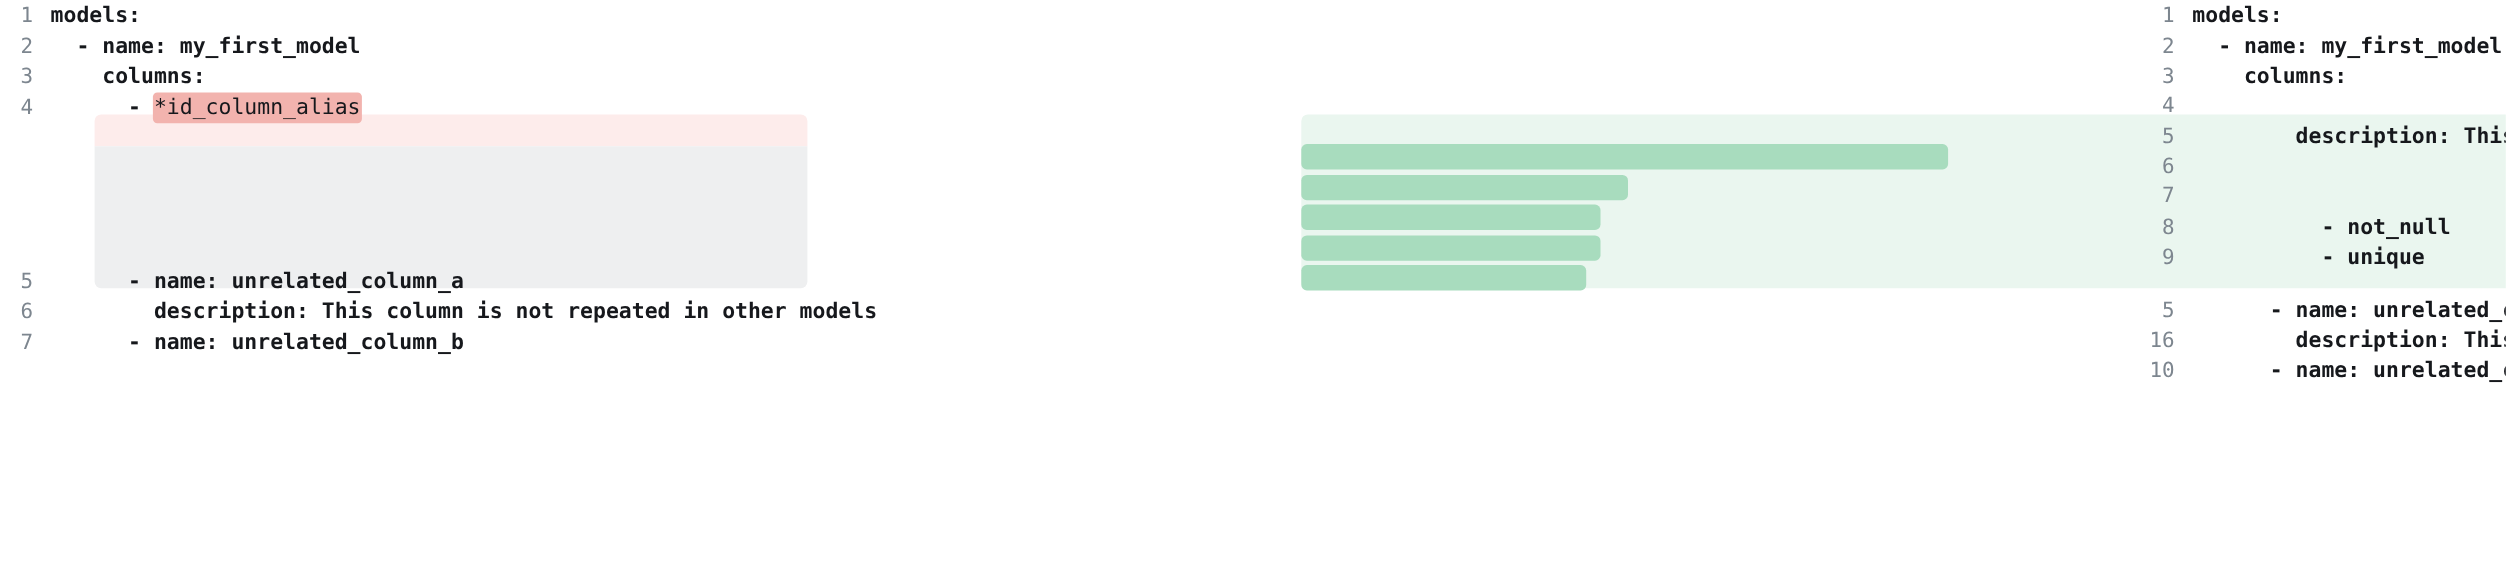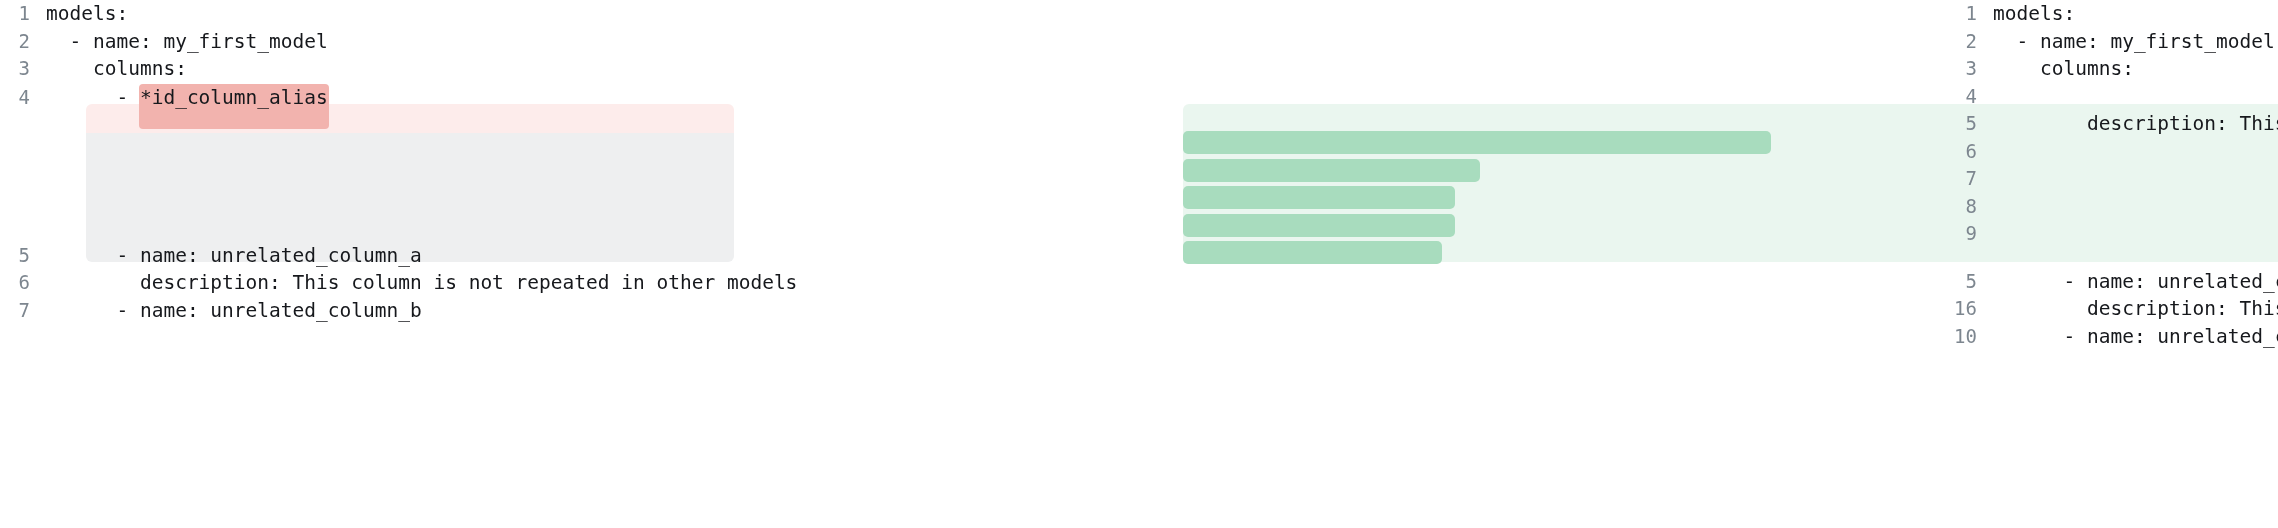--- a/index.html
+++ b/index.html
@@ -65,27 +65,27 @@
     font-size: 19px;
     user-select: none;
   }
   .pane-left .gutter  { width: 22px; margin-right: 16px; }
   .pane-right .gutter { width: 30px; margin-right: 16px; }
 
   .code {
     color: #16181c;
     position: relative;
   }
-  .seg { white-space: pre; }
+  .seg { white-space: pre; font-weight: bold; }
 
   
   .hl-del {
     background: #f2b3ae;
     border-radius: 4px;
-    padding: 2px 1px 20px 1px;
+    padding: 2px 1px 3px 1px;
     margin: 0 -1px;
   }
   .hl-add {
     background: #a8dcbe;
     border-radius: 4px;
     padding: 2px 1px 3px 1px;
     margin: 0 -1px;
   }
 
   
@@ -194,24 +194,26 @@
       <div class="line">
         <span class="gutter">6</span>
       </div>
 
       <div class="line">
         <span class="gutter">7</span>
       </div>
 
       <div class="line">
         <span class="gutter">8</span>
+        <span class="code"><span class="seg">          - not_null</span></span>
       </div>
 
       <div class="line">
         <span class="gutter">9</span>
+        <span class="code"><span class="seg">          - unique</span></span>
       </div>
 
       <div class="spacer" style="height:20px;"></div>
 
       <div class="line">
         <span class="gutter">5</span>
         <span class="code"><span class="seg">      - name: unrelated_column_a</span></span>
       </div>
 
       <div class="line">

